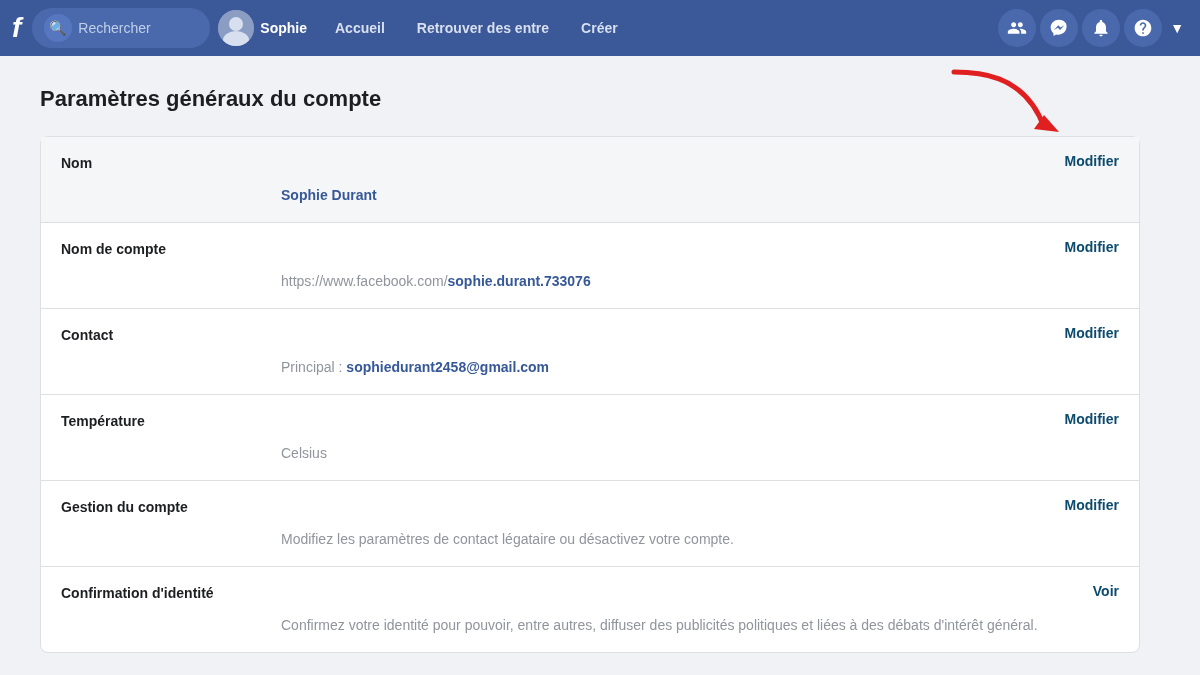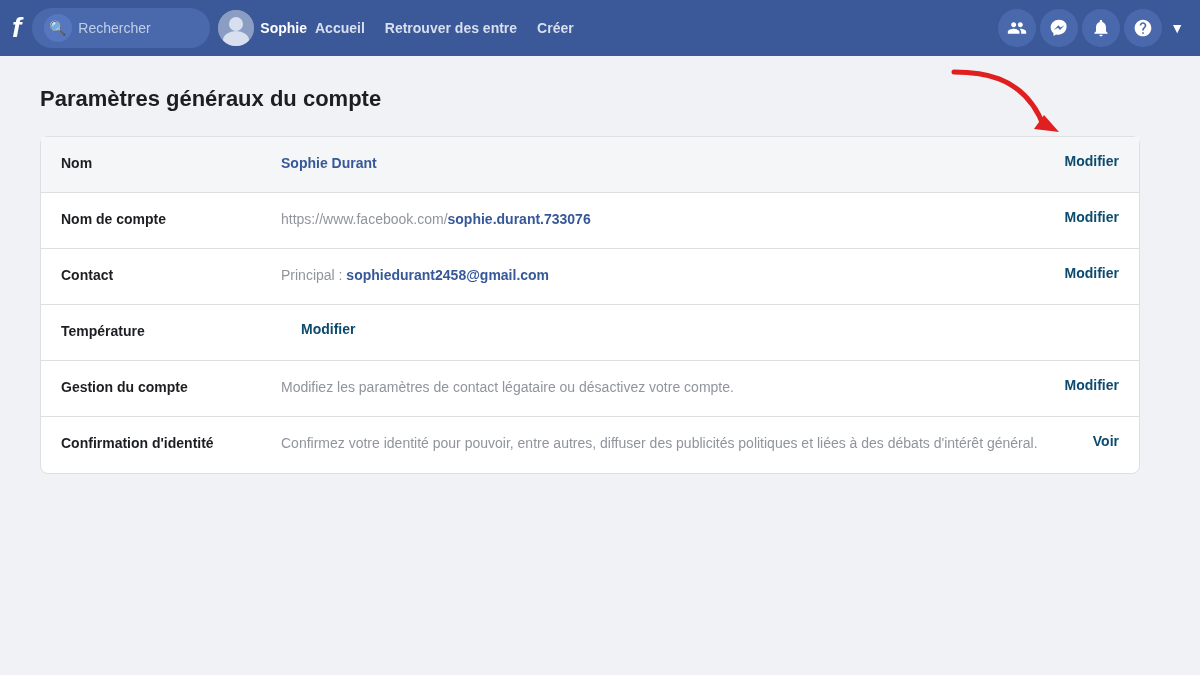--- a/index.html
+++ b/index.html
@@ -83,22 +83,22 @@
       align-items: center;
       justify-content: center;
       color: white;
       font-size: 18px;
       overflow: hidden;
     }
 
     .navbar-nav {
       display: flex;
       align-items: center;
-      gap: 20px;
-      margin-left: 0;
+      gap: 32px;
+      margin-left: 20px;
       flex: 1;
     }
     .nav-link {
       color: #d8dfef;
       font-size: 14px;
       font-weight: 600;
       cursor: pointer;
       text-decoration: none;
       white-space: nowrap;
     }
@@ -171,20 +171,21 @@
       min-width: 220px;
       padding-top: 2px;
       flex-shrink: 0;
     }
 
     .row-value {
       flex: 1;
       color: #90949c;
       font-size: 14px;
       line-height: 1.5;
+      margin-top: 32px;
     }
     .row-value strong, .row-value b {
       color: #365899;
       font-weight: bold;
     }
 
     .row-action {
       color: #0c4a6e;
       font-size: 14px;
       font-weight: 600;
@@ -298,20 +299,21 @@
     <div class="settings-row">
       <span class="row-label">Contact</span>
       <span class="row-value">
         Principal : <strong>sophiedurant2458@gmail.com</strong>
       </span>
       <a class="row-action">Modifier</a>
     </div>
 
     <div class="settings-row">
       <span class="row-label">Température</span>
+      <span class="row-value">Celsius</span>
       <a class="row-action">Modifier</a>
     </div>
 
     <div class="settings-row">
       <span class="row-label">Gestion du compte</span>
       <span class="row-value">Modifiez les paramètres de contact légataire ou désactivez votre compte.</span>
       <a class="row-action">Modifier</a>
     </div>
 
     <div class="settings-row">

